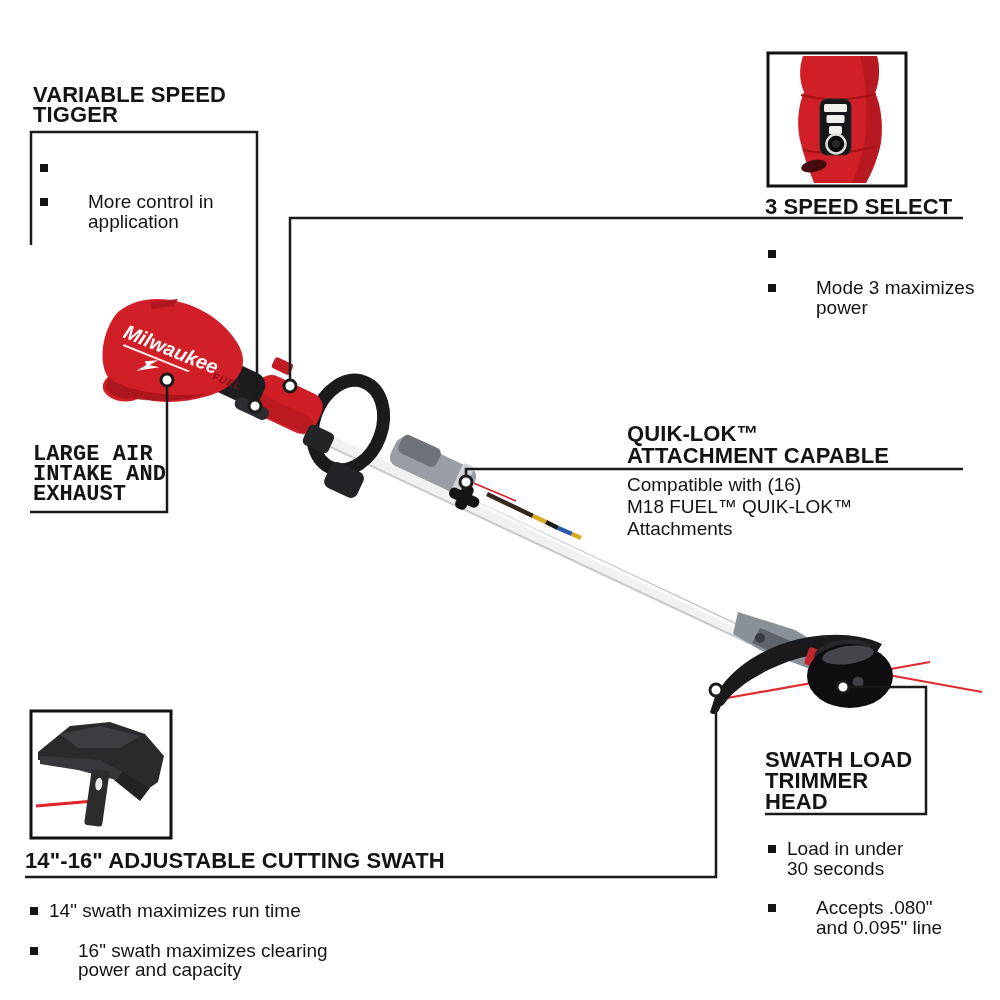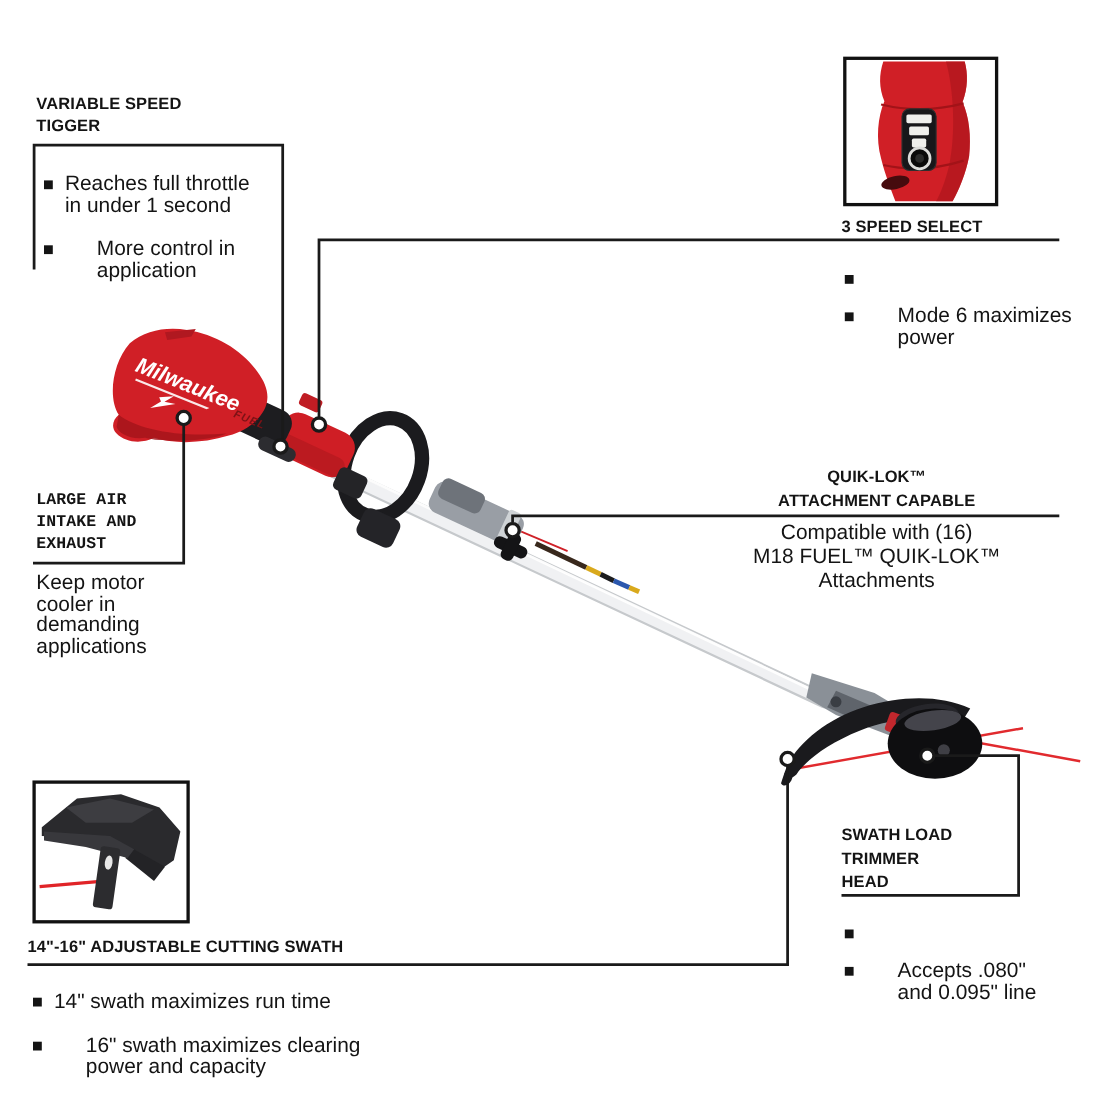--- a/index.html
+++ b/index.html
@@ -1,24 +1,24 @@
 <!DOCTYPE html>
 <html><head>
 <meta charset="utf-8">
 <style>
   html,body{margin:0;padding:0;background:#ffffff;}
   .canvas{position:relative;width:1000px;height:1000px;background:#ffffff;overflow:hidden;
           font-family:"Liberation Sans","DejaVu Sans",sans-serif;color:#141414;}
   svg.art{position:absolute;left:0;top:0;width:1000px;height:1000px;}
   .txt{position:absolute;white-space:pre-line;}
-  .h{font-weight:700;font-size:15px;line-height:20px;letter-spacing:.1px;}
+  .h{font-weight:700;font-size:22px;line-height:20px;letter-spacing:.1px;}
   .h3{line-height:21px;}
   .b{font-size:19px;line-height:19.6px;}
   .b22{line-height:22px;}
-  .right{text-align:center;}
+  .right{text-align:left;}
   .rows .row{display:flex;align-items:flex-start;}
   .rows .row + .row{margin-top:2px;gap:29px;}
   .sq{width:8px;height:8px;background:#141414;margin-top:6px;margin-right:11px;flex:0 0 8px;}
 </style>
 </head>
 <body>
 
 <div class="canvas">
 
   <svg class="art" viewBox="0 0 1000 1000">
@@ -174,75 +174,71 @@
         <ellipse cx="97" cy="784" rx="3.5" ry="6.5" fill="#e8e8e8"></ellipse>
       </g>
     </g>
   </svg>
 
   <div class="txt h" style="left:33px;top:85px;">VARIABLE SPEED
 TIGGER</div>
   <div class="txt rows" style="left:40px;top:140px;">
     <div class="row">
       <span class="sq"></span>
-      <span class="b">Reaches full throttle
-in under 1 second</span>
     </div>
     <div class="row">
       <span class="sq"></span>
       <span class="b">More control in
 application</span>
     </div>
   </div>
 
   <div class="txt h h3" style="left:765px;top:196px;text-align:center;">3 SPEED SELECT</div>
   <div class="txt rows" style="left:768px;top:226px;">
     <div class="row">
       <span class="sq"></span>
     </div>
     <div class="row">
       <span class="sq"></span>
-      <span class="b">Mode 6 maximizes
+      <span class="b">Mode 3 maximizes
 power</span>
     </div>
   </div>
 
   <div class="txt h right" style="right:33px;top:423px;width:340px;line-height:22px;">QUIK-LOK™
 ATTACHMENT CAPABLE</div>
   <div class="txt b b22 right" style="right:33px;top:474px;width:340px;">Compatible with (16)
 M18 FUEL™ QUIK-LOK™
 Attachments</div>
 
   <div class="txt h" style="left:33px;top:445px;font-family:Liberation Mono, monospace;">LARGE AIR
 INTAKE AND
 EXHAUST</div>
-  <div class="txt b" style="left:33px;top:520px;">Keep motor
-cooler in
-demanding
-applications</div>
 
   <div class="txt h" style="left:25px;top:851px;">14"-16" ADJUSTABLE CUTTING SWATH</div>
   <div class="txt rows" style="left:30px;top:883px;">
     <div class="row">
       <span class="sq"></span>
       <span class="b">14" swath maximizes run time</span>
     </div>
     <div class="row">
       <span class="sq"></span>
       <span class="b">16" swath maximizes clearing
 power and capacity</span>
     </div>
   </div>
 
   <div class="txt h h3" style="left:765px;top:749px;">SWATH LOAD
 TRIMMER
 HEAD</div>
   <div class="txt rows" style="left:768px;top:821px;">
     <div class="row">
       <span class="sq"></span>
+      <span class="b">Load in under
+30 seconds</span>
     </div>
     <div class="row">
       <span class="sq"></span>
       <span class="b">Accepts .080"
 and 0.095" line</span>
     </div>
   </div>
 
 </div>
 

